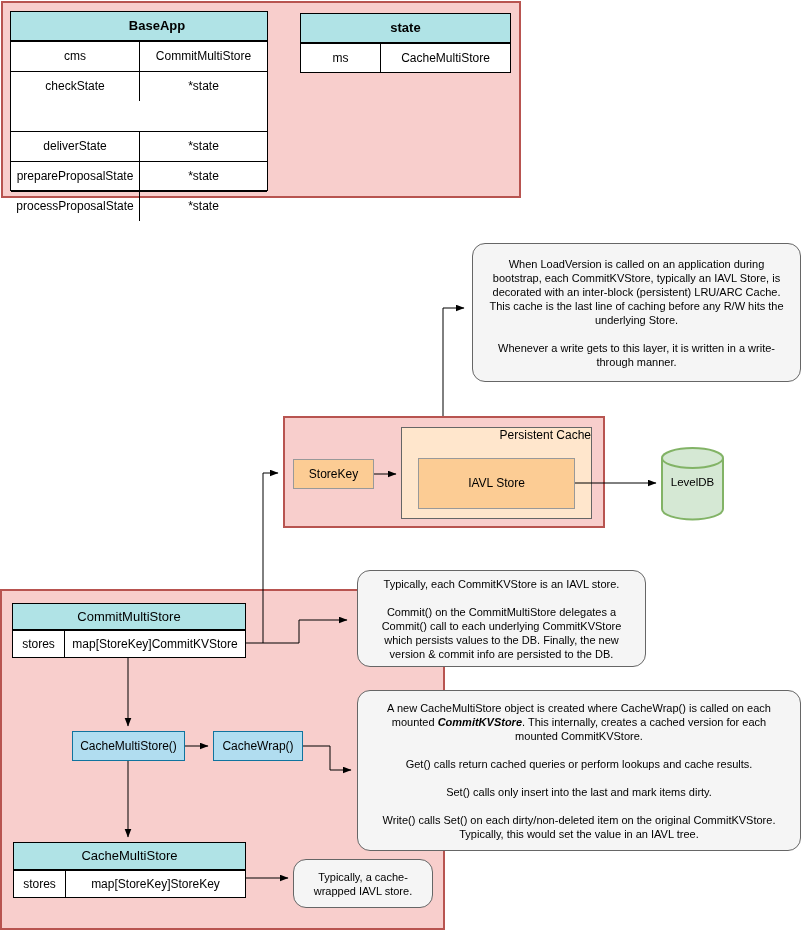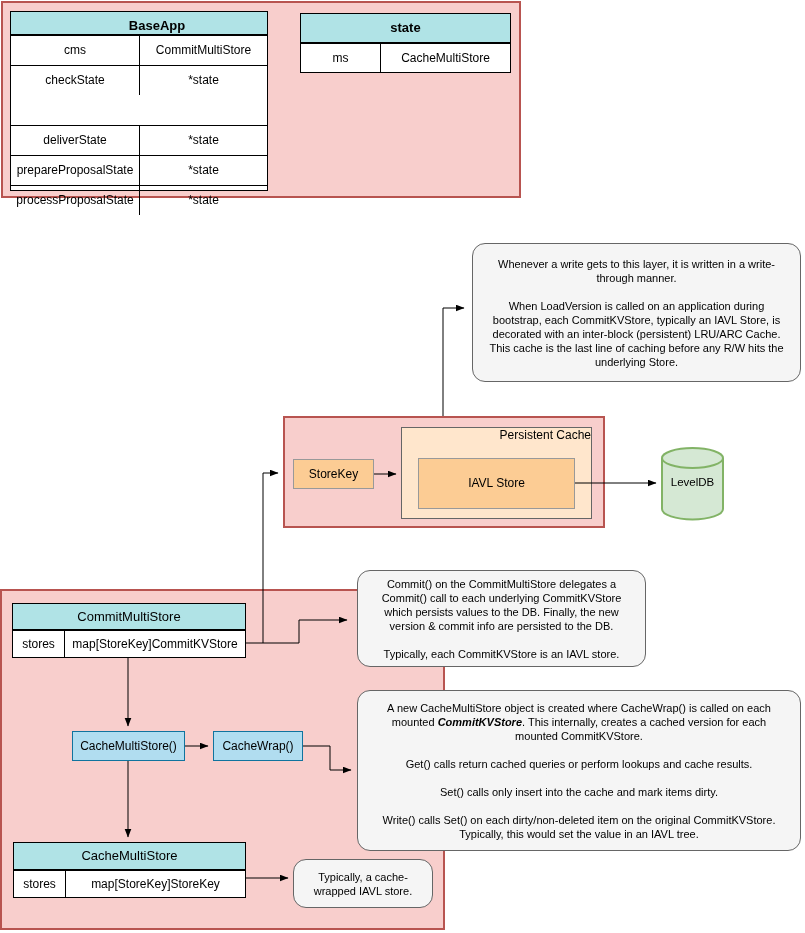--- a/index.html
+++ b/index.html
@@ -39,21 +39,21 @@
 </head>
 <body>
 
 <div id="canvas">
 
   <div class="container" style="left:1px; top:1px; width:520px; height:197px;"></div>
   <div class="container" style="left:283px; top:416px; width:322px; height:112px;"></div>
   <div class="container" style="left:0px; top:589px; width:445px; height:341px;"></div>
 
   <div class="umltable" style="left:10px; top:11px; width:258px; height:180px;">
-    <div class="thead bold" style="line-height:28px; height:23px;padding-left:36px;">BaseApp</div>
+    <div class="thead bold" style="line-height:28px; height:29px;padding-left:36px;">BaseApp</div>
     <div class="trow" style="height:30px;">
       <div class="tcell" style="width:128px; line-height:29px;">cms</div>
       <div class="tcell" style="width:128px; line-height:29px;">CommitMultiStore</div>
     </div>
     <div class="trow" style="height:30px;">
       <div class="tcell" style="width:128px; line-height:29px;">checkState</div>
       <div class="tcell" style="width:128px; line-height:29px;">*state</div>
     </div>
     <div class="trow" style="height:30px;margin-top:30px;">
       <div class="tcell" style="width:128px; line-height:29px;">deliverState</div>
@@ -71,58 +71,58 @@
 
   <div class="umltable" style="left:300px; top:13px; width:211px; height:60px;">
     <div class="thead bold" style="line-height:28px; height:29px;">state</div>
     <div class="trow" style="height:30px;">
       <div class="tcell" style="width:79px; line-height:29px;">ms</div>
       <div class="tcell" style="width:130px; line-height:29px;">CacheMultiStore</div>
     </div>
   </div>
 
   <div class="note" style="left:472px; top:243px; width:329px; height:139px; padding:8px 13px;">
+    <p>When LoadVersion is called on an application during bootstrap, each CommitKVStore, typically an IAVL Store, is decorated with an inter-block (persistent) LRU/ARC Cache. This cache is the last line of caching before any R/W hits the underlying Store.</p>
     <p>Whenever a write gets to this layer, it is written in a write-through manner.</p>
-    <p>When LoadVersion is called on an application during bootstrap, each CommitKVStore, typically an IAVL Store, is decorated with an inter-block (persistent) LRU/ARC Cache. This cache is the last line of caching before any R/W hits the underlying Store.</p>
   </div>
 
   <div class="obox storekey" style="left:293px; top:459px; width:81px; height:30px;">StoreKey</div>
 
   <div class="obox pcache" style="left:401px; top:427px; width:191px; height:92px;">
     <div class="ptitle">Persistent Cache</div>
   </div>
 
   <div class="obox iavl" style="left:418px; top:458px; width:157px; height:51px;">IAVL Store</div>
 
   <svg id="leveldb" width="63" height="74" viewBox="0 0 63 74">
     <path d="M1,11 L1,62 A30.5,10.5 0 0 0 62,62 L62,11" fill="#D5E8D4" stroke="#82B366" stroke-width="2"></path>
     <ellipse cx="31.5" cy="11" rx="30.5" ry="10" fill="#D5E8D4" stroke="#82B366" stroke-width="2"></ellipse>
   </svg>
   <div id="leveldb-label">LevelDB</div>
 
   <div class="note" style="left:357px; top:570px; width:289px; height:97px; padding:6px 10px;">
+    <p>Typically, each CommitKVStore is an IAVL store.</p>
     <p>Commit() on the CommitMultiStore delegates a Commit() call to each underlying CommitKVStore which persists values to the DB. Finally, the new version &amp; commit info are persisted to the DB.</p>
-    <p>Typically, each CommitKVStore is an IAVL store.</p>
   </div>
 
   <div class="umltable" style="left:12px; top:603px; width:234px; height:55px;">
     <div class="thead" style="line-height:25px; height:26px;">CommitMultiStore</div>
     <div class="trow" style="height:27px;">
       <div class="tcell" style="width:51px; line-height:26px;">stores</div>
       <div class="tcell" style="width:181px; line-height:26px;">map[StoreKey]CommitKVStore</div>
     </div>
   </div>
 
   <div class="obox bluebox" style="left:72px; top:731px; width:113px; height:30px;">CacheMultiStore()</div>
   <div class="obox bluebox" style="left:213px; top:731px; width:90px; height:30px;">CacheWrap()</div>
 
   <div class="note" style="left:357px; top:690px; width:444px; height:161px; padding:6px 12px;">
     <p><span>A new CacheMultiStore object is created where CacheWrap() is called on each mounted </span><span class="b">CommitKVStore</span><span>. This internally, creates a cached version for each mounted CommitKVStore.</span></p>
     <p>Get() calls return cached queries or perform lookups and cache results.</p>
-    <p>Set() calls only insert into the cache and mark items dirty.</p>
+    <p>Set() calls only insert into the last and mark items dirty.</p>
     <p>Write() calls Set() on each dirty/non-deleted item on the original CommitKVStore. Typically, this would set the value in an IAVL tree.</p>
   </div>
 
   <div class="umltable" style="left:13px; top:842px; width:233px; height:56px;">
     <div class="thead" style="line-height:26px; height:27px;">CacheMultiStore</div>
     <div class="trow" style="height:27px;">
       <div class="tcell" style="width:51px; line-height:26px;">stores</div>
       <div class="tcell" style="width:180px; line-height:26px;">map[StoreKey]StoreKey</div>
     </div>
   </div>

